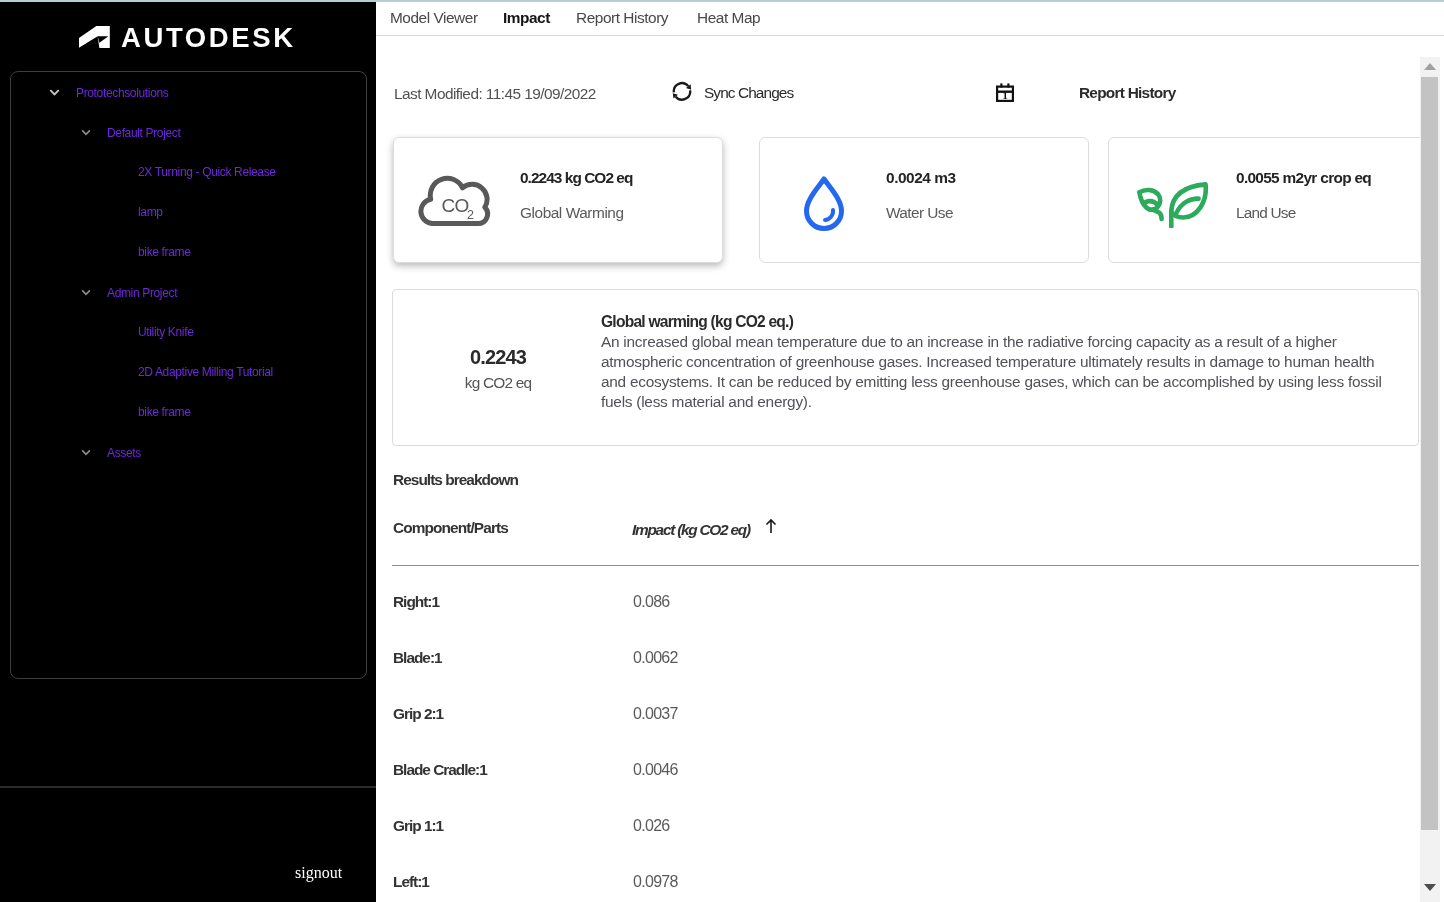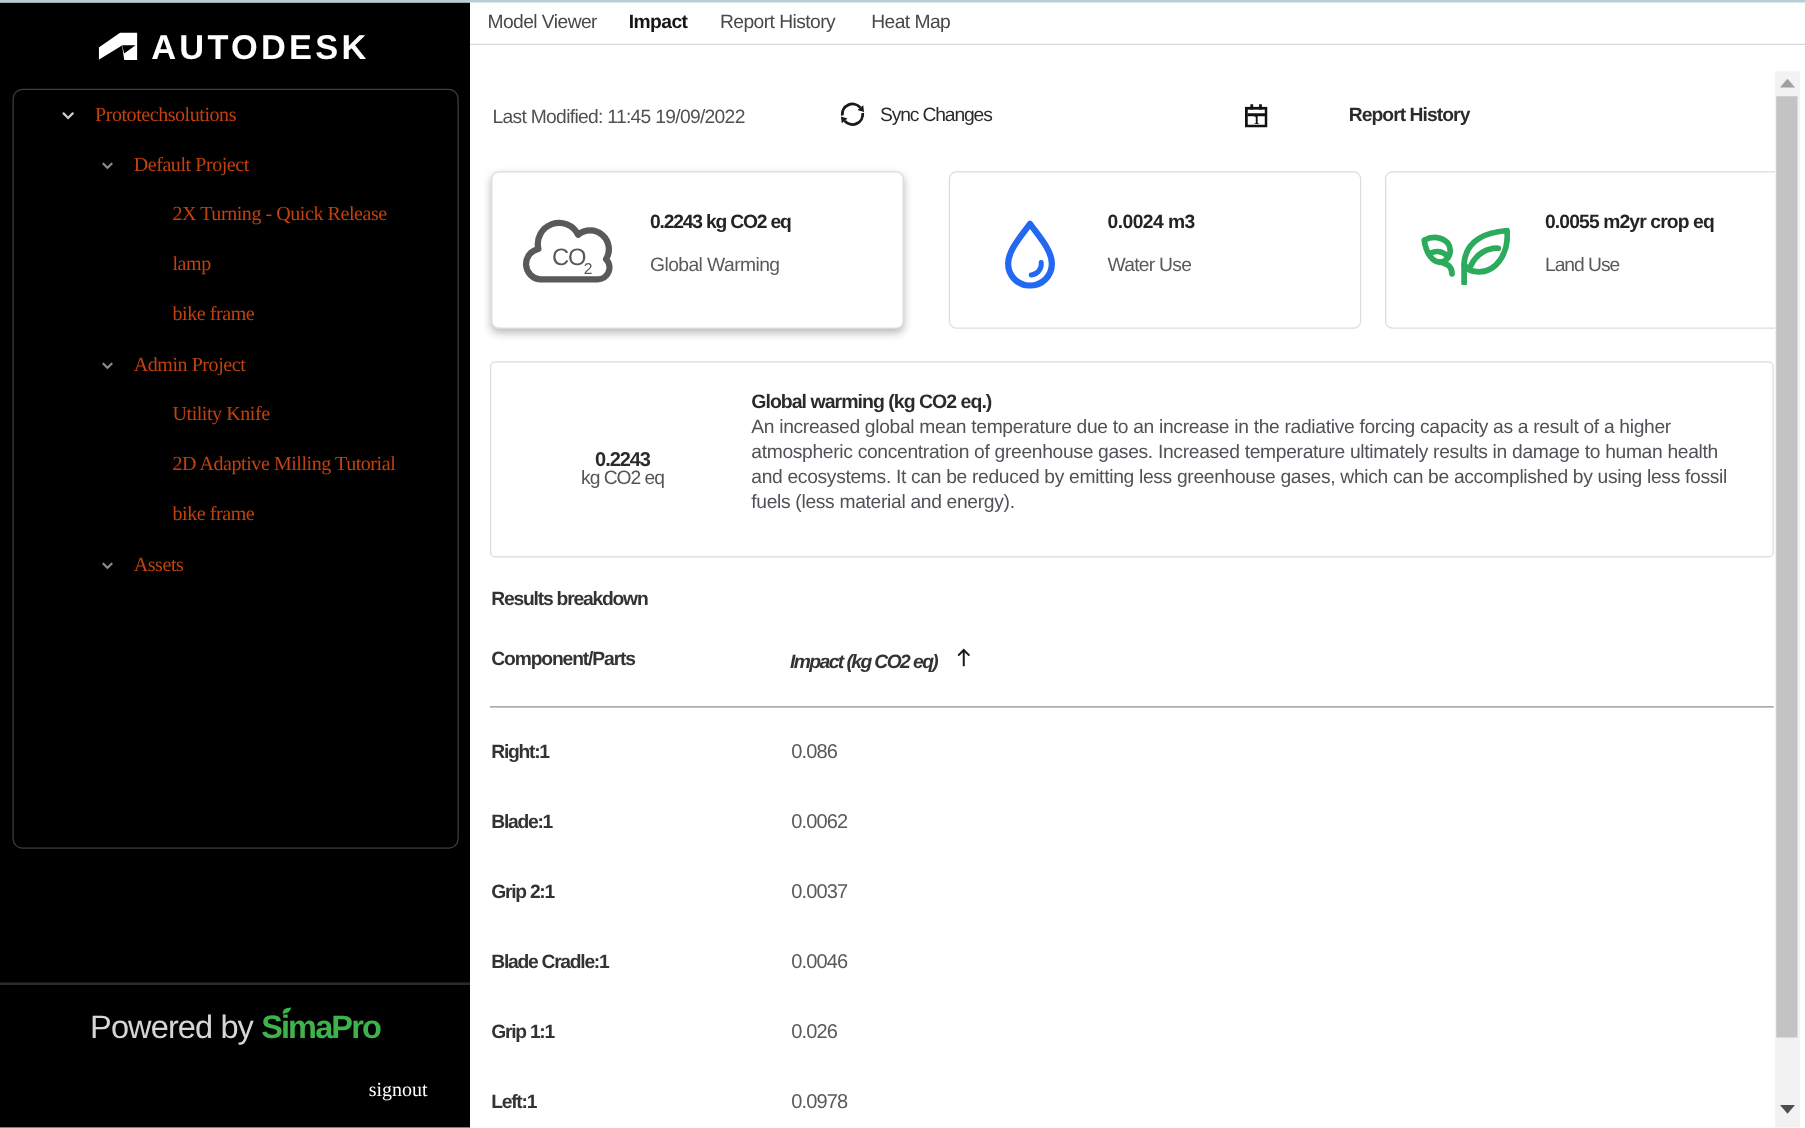--- a/index.html
+++ b/index.html
@@ -4,22 +4,22 @@
 <style>
   * { margin:0; padding:0; box-sizing:border-box; }
   html,body { width:1444px; height:902px; overflow:hidden; background:#fff;
     font-family:"Liberation Sans", sans-serif; }
   #app { position:absolute; top:0; left:0; width:1444px; height:696px; }
   .abs { position:absolute; }
   .topbar { left:0; top:0; width:1444px; height:2px; background:#b7ced2; }
   .sidebar { left:0; top:2px; width:376px; height:900px; background:#000; }
   .treebox { left:10px; top:71px; width:357px; height:608px;
     border:1px solid #3e3e3e; border-radius:8px; }
-  .trow { position:absolute; height:20px; line-height:20px; font-size:16px;
-    color:#c2410c; white-space:nowrap; letter-spacing:-0.35px;font-family:Liberation Serif, serif; }
+  .trow { position:absolute; height:20px; line-height:20px; font-size:12px;
+    color:#6d28d9; white-space:nowrap; letter-spacing:-0.35px; }
   .chev { position:absolute; width:12px; height:8px; }
   .sdivider { left:0; top:786px; width:376px; height:2px; background:#2b2b2b; }
   .powered { left:0; top:806px; width:376px; text-align:center; font-size:26px;
     color:#d6d6d6; white-space:nowrap; letter-spacing:-0.7px; }
   .powered b { color:#3cb44b; font-weight:bold; letter-spacing:-1.5px; }
   .ileaf { display:inline-block; position:relative; font-style:normal; }
   .ileaf .dotleaf { position:absolute; left:0px; top:-1px; width:9px; height:7px; }
   .signout { left:295px; top:864px; font-family:"Liberation Serif", serif;
     font-weight:normal; font-size:16px; color:#fff; }
 
@@ -33,21 +33,21 @@
     text-align:center; line-height:40px; letter-spacing:-0.69px; }
   .card { position:absolute; top:137px; width:330px; height:126px; background:#fff;
     border:1px solid #ddd; border-radius:6px; }
   .c1 { left:393px; box-shadow:0 3px 7px rgba(0,0,0,0.28); }
   .c2 { left:759px; }
   .c3 { left:1108px; }
   .cardl1 { font-size:15.4px; font-weight:bold; color:#242424; top:168px; line-height:20px; }
   .cardl2 { font-size:15.4px; color:#5a5a5a; top:203px; line-height:20px; }
   .descbox { left:392px; top:289px; width:1027px; height:157px;
     border:1px solid #dcdcdc; border-radius:4px; }
-  .bignum { left:432px; top:359px; width:132px; text-align:center; font-size:16px;
+  .bignum { left:432px; top:347px; width:132px; text-align:center; font-size:20px;
     font-weight:bold; color:#2b2b2b; line-height:20px; letter-spacing:-0.85px; }
   .bigunit { left:432px; top:373px; width:132px; text-align:center; font-size:15.4px;
     color:#555; line-height:20px; letter-spacing:-0.8px; }
   .dhead { left:601px; top:312px; font-size:15.6px; font-weight:bold; color:#2b2b2b; line-height:19px; letter-spacing:-0.78px; }
   .dpara { left:601px; top:332px; font-size:15.4px; color:#515157; line-height:20px; letter-spacing:-0.25px; white-space:nowrap; }
   .rb { left:393px; top:471px; font-size:15.4px; font-weight:bold; color:#333; line-height:17px; letter-spacing:-0.95px; }
   .th1 { left:393px; top:519px; font-size:15.4px; font-weight:bold; color:#333; line-height:17px; letter-spacing:-0.89px; }
   .th2 { left:632px; top:521px; font-size:15.4px; font-weight:bold; color:#333; line-height:17px; letter-spacing:-1.25px;font-style:italic; }
   .hr { left:392px; top:565px; width:1027px; height:1px; background:#8f8f8f; }
   .rlab { left:393px; font-size:15.4px; font-weight:bold; color:#333; line-height:18px; letter-spacing:-1.0px; }
@@ -92,23 +92,20 @@
   <div class="trow" style="left:107px;top:283px">Admin Project</div>
   <div class="trow" style="left:138px;top:322px">Utility Knife</div>
   <div class="trow" style="left:138px;top:362px">2D Adaptive Milling Tutorial</div>
   <div class="trow" style="left:138px;top:402px">bike frame</div>
   <svg class="chev" style="left:81px;top:449px;width:10px" viewBox="0 0 12 8">
       <path d="M2 1.5 L6 5.5 L10 1.5" stroke="#8e8e8e" stroke-width="2" fill="none" stroke-linecap="round"></path>
     </svg>
   <div class="trow" style="left:107px;top:443px">Assets</div>
 
   <div class="abs sdivider"></div>
-  <div class="abs powered">Powered by <b>S<span class="ileaf">i<svg class="dotleaf" viewBox="0 0 9 7">
-            <path d="M1 6 Q1 1 8 1 Q7 6 1 6 Z" fill="#3cb44b"></path>
-          </svg></span>maPro</b></div>
   <div class="abs signout">signout</div>
 
   <div class="t tab" style="left:390px">Model Viewer</div>
   <div class="t tab tabact" style="left:503px">Impact</div>
   <div class="t tab" style="left:576px">Report History</div>
   <div class="t tab" style="left:697px">Heat Map</div>
   <div class="abs tabdiv"></div>
 
   <div class="t" style="left:394px;top:85px;font-size:15.4px;color:#515151;line-height:17px;letter-spacing:-0.55px">Last Modified: 11:45 19/09/2022</div>
   <svg class="abs" style="left:671px;top:81px" width="23" height="21" viewBox="0 0 23 21">

